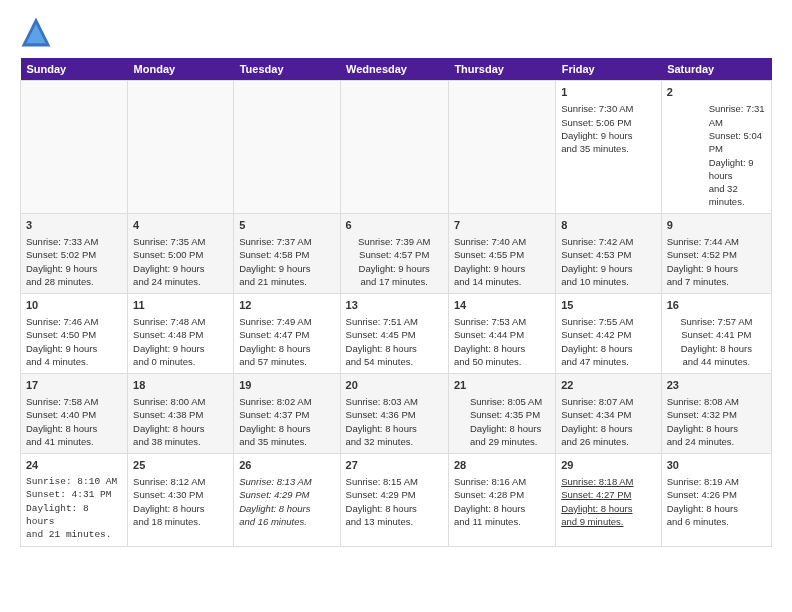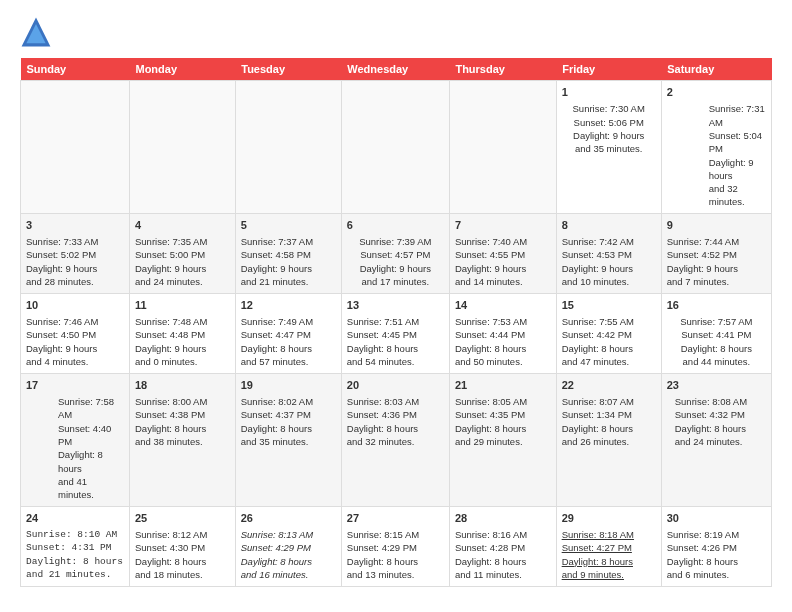--- a/index.html
+++ b/index.html
@@ -52,21 +52,21 @@
       font-size: 14px;
       font-weight: normal;
       color: #555;
     }
     table {
       width: 100%;
       border-collapse: collapse;
       font-size: 10px;
     }
     thead tr th {
-      background: #ef4444;
+      background: #4c1d95;
       color: #fff;
       text-align: left;
       padding: 5px 6px;
       font-size: 11px;
       font-weight: bold;
     }
     tbody tr td {
       border: 1px solid #ddd;
       vertical-align: top;
       padding: 4px 5px;
@@ -128,21 +128,21 @@
     </thead>
     <tbody id="calendar-body">
     <tr>
           <td class="empty-cell"></td>
           <td class="empty-cell"></td>
           <td class="empty-cell"></td>
           <td class="empty-cell"></td>
           <td class="empty-cell"></td>
           <td>
             <span class="day-num">1</span>
-            <div style="white-space: pre-line; text-align: center;">Sunrise: 7:30 AM
+            <div style="white-space: pre-line;">Sunrise: 7:30 AM
 Sunset: 5:06 PM
 Daylight: 9 hours
 and 35 minutes.</div>
           </td>
           <td>
             <span class="day-num">2</span>
             <div style="white-space: pre-line; margin-left: 42px;">Sunrise: 7:31 AM
 Sunset: 5:04 PM
 Daylight: 9 hours
 and 32 minutes.</div>
@@ -246,21 +246,21 @@
             <span class="day-num">16</span>
             <div style="white-space: pre-line; text-align: center;">Sunrise: 7:57 AM
 Sunset: 4:41 PM
 Daylight: 8 hours
 and 44 minutes.</div>
           </td>
         </tr>
         <tr>
           <td>
             <span class="day-num">17</span>
-            <div style="white-space: pre-line; margin-left: 32px;">Sunrise: 7:58 AM
+            <div style="white-space: pre-line;">Sunrise: 7:58 AM
 Sunset: 4:40 PM
 Daylight: 8 hours
 and 41 minutes.</div>
           </td>
           <td>
             <span class="day-num">18</span>
             <div style="white-space: pre-line;">Sunrise: 8:00 AM
 Sunset: 4:38 PM
 Daylight: 8 hours
 and 38 minutes.</div>
@@ -274,35 +274,35 @@
           </td>
           <td>
             <span class="day-num">20</span>
             <div style="white-space: pre-line;">Sunrise: 8:03 AM
 Sunset: 4:36 PM
 Daylight: 8 hours
 and 32 minutes.</div>
           </td>
           <td>
             <span class="day-num">21</span>
-            <div style="white-space: pre-line;">Sunrise: 8:05 AM
+            <div style="white-space: pre-line; margin-left: 16px;">Sunrise: 8:05 AM
 Sunset: 4:35 PM
 Daylight: 8 hours
 and 29 minutes.</div>
           </td>
           <td>
             <span class="day-num">22</span>
             <div style="white-space: pre-line;">Sunrise: 8:07 AM
-Sunset: 1:34 PM
+Sunset: 4:34 PM
 Daylight: 8 hours
 and 26 minutes.</div>
           </td>
           <td>
             <span class="day-num">23</span>
-            <div style="white-space: pre-line; margin-left: 8px;">Sunrise: 8:08 AM
+            <div style="white-space: pre-line;">Sunrise: 8:08 AM
 Sunset: 4:32 PM
 Daylight: 8 hours
 and 24 minutes.</div>
           </td>
         </tr>
         <tr>
           <td>
             <span class="day-num">24</span>
             <div style="white-space: pre-line; font-family: Liberation Mono, monospace;">Sunrise: 8:10 AM
 Sunset: 4:31 PM

